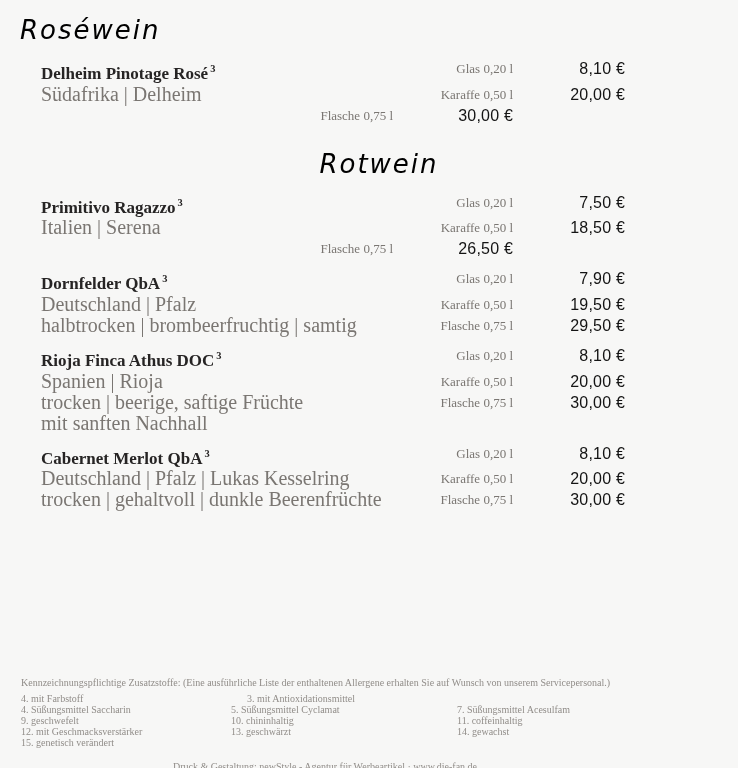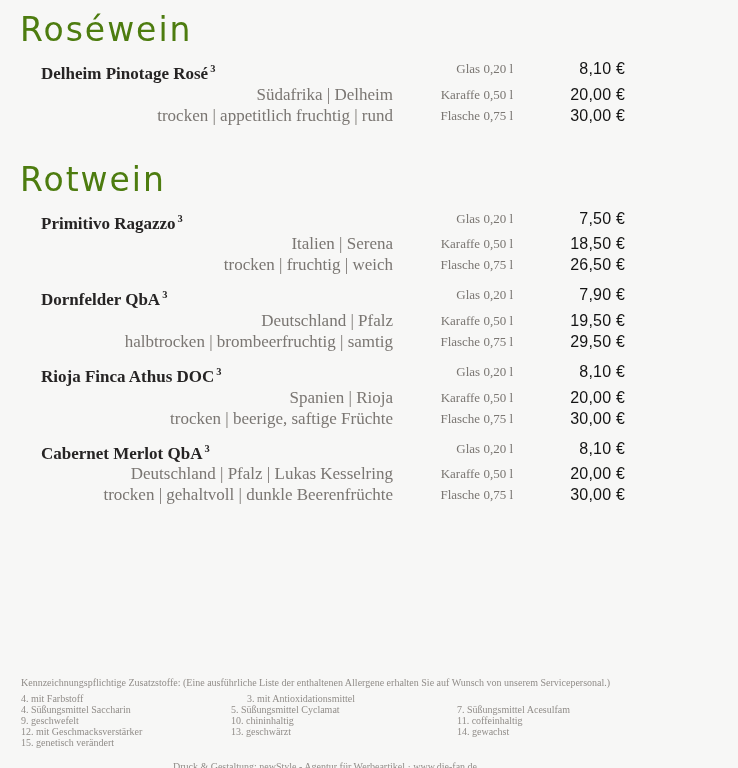--- a/index.html
+++ b/index.html
@@ -7,42 +7,43 @@
     width:738px; height:768px;
     background:#f7f7f6;
     font-family:"Liberation Serif", serif;
     position:relative;
     overflow:hidden;
     color:#262424;
   }
   .menu { padding-top:10px; }
   .section-title {
     font-family:"DejaVu Sans", sans-serif;
+    font-style:italic;
     font-weight:400;
-    font-size:33px;
+    font-size:26px;
     line-height:40px;
     letter-spacing:2px;
-    color:#4d7c0f;
+    color:#000000;
     margin:0 0 8px 20px;
   }
-  .section-rot .section-title { margin-top:34px; }
+  .section-rot .section-title { margin-top:18px;text-align:center; }
   .entries { margin-left:41px; width:584px; }
   .entry {
     display:grid;
     grid-template-columns:1fr 120px 112px;
     margin-bottom:9px;
   }
   .cell { line-height:21px; white-space:nowrap; }
   .name {
     font-weight:bold;
     font-size:17px;
     color:#262424;
   }
   .name sup { font-size:10.5px; margin-left:2px; }
-  .sub { font-size:17px; color:#7a7672;text-align:right; }
+  .sub { font-size:20px; color:#7a7672; }
   .label { font-size:13px; color:#7a7672; text-align:right; }
   .price {
     font-family:"Liberation Sans", sans-serif;
     font-weight:normal;
     font-size:16px;
     color:#141414;
     text-align:right;
     letter-spacing:0.2px;
   }
   .footer {
@@ -70,40 +71,38 @@
     <h1 class="section-title">Roséwein</h1>
     <div class="entries">
 
       <div class="entry">
         <div class="cell name"><span>Delheim Pinotage Rosé</span><sup>3</sup></div>
         <div class="cell label">Glas 0,20 l</div>
         <div class="cell price">8,10 €</div>
         <div class="cell sub">Südafrika | Delheim</div>
         <div class="cell label">Karaffe 0,50 l</div>
         <div class="cell price">20,00 €</div>
-        <div class="cell sub">trocken | appetitlich fruchtig | rund</div>
         <div class="cell label">Flasche 0,75 l</div>
         <div class="cell price">30,00 €</div>
       </div>
 
     </div>
   </div>
 
   <div class="section section-rot">
     <h1 class="section-title">Rotwein</h1>
     <div class="entries">
 
       <div class="entry">
         <div class="cell name"><span>Primitivo Ragazzo</span><sup>3</sup></div>
         <div class="cell label">Glas 0,20 l</div>
         <div class="cell price">7,50 €</div>
         <div class="cell sub">Italien | Serena</div>
         <div class="cell label">Karaffe 0,50 l</div>
         <div class="cell price">18,50 €</div>
-        <div class="cell sub">trocken | fruchtig | weich</div>
         <div class="cell label">Flasche 0,75 l</div>
         <div class="cell price">26,50 €</div>
       </div>
 
       <div class="entry">
         <div class="cell name"><span>Dornfelder QbA</span><sup>3</sup></div>
         <div class="cell label">Glas 0,20 l</div>
         <div class="cell price">7,90 €</div>
         <div class="cell sub">Deutschland | Pfalz</div>
         <div class="cell label">Karaffe 0,50 l</div>
@@ -116,20 +115,21 @@
       <div class="entry">
         <div class="cell name"><span>Rioja Finca Athus DOC</span><sup>3</sup></div>
         <div class="cell label">Glas 0,20 l</div>
         <div class="cell price">8,10 €</div>
         <div class="cell sub">Spanien | Rioja</div>
         <div class="cell label">Karaffe 0,50 l</div>
         <div class="cell price">20,00 €</div>
         <div class="cell sub">trocken | beerige, saftige Früchte</div>
         <div class="cell label">Flasche 0,75 l</div>
         <div class="cell price">30,00 €</div>
+        <div class="cell sub">mit sanften Nachhall</div>
         <div class="cell"></div>
         <div class="cell"></div>
       </div>
 
       <div class="entry">
         <div class="cell name"><span>Cabernet Merlot QbA</span><sup>3</sup></div>
         <div class="cell label">Glas 0,20 l</div>
         <div class="cell price">8,10 €</div>
         <div class="cell sub">Deutschland | Pfalz | Lukas Kesselring</div>
         <div class="cell label">Karaffe 0,50 l</div>

